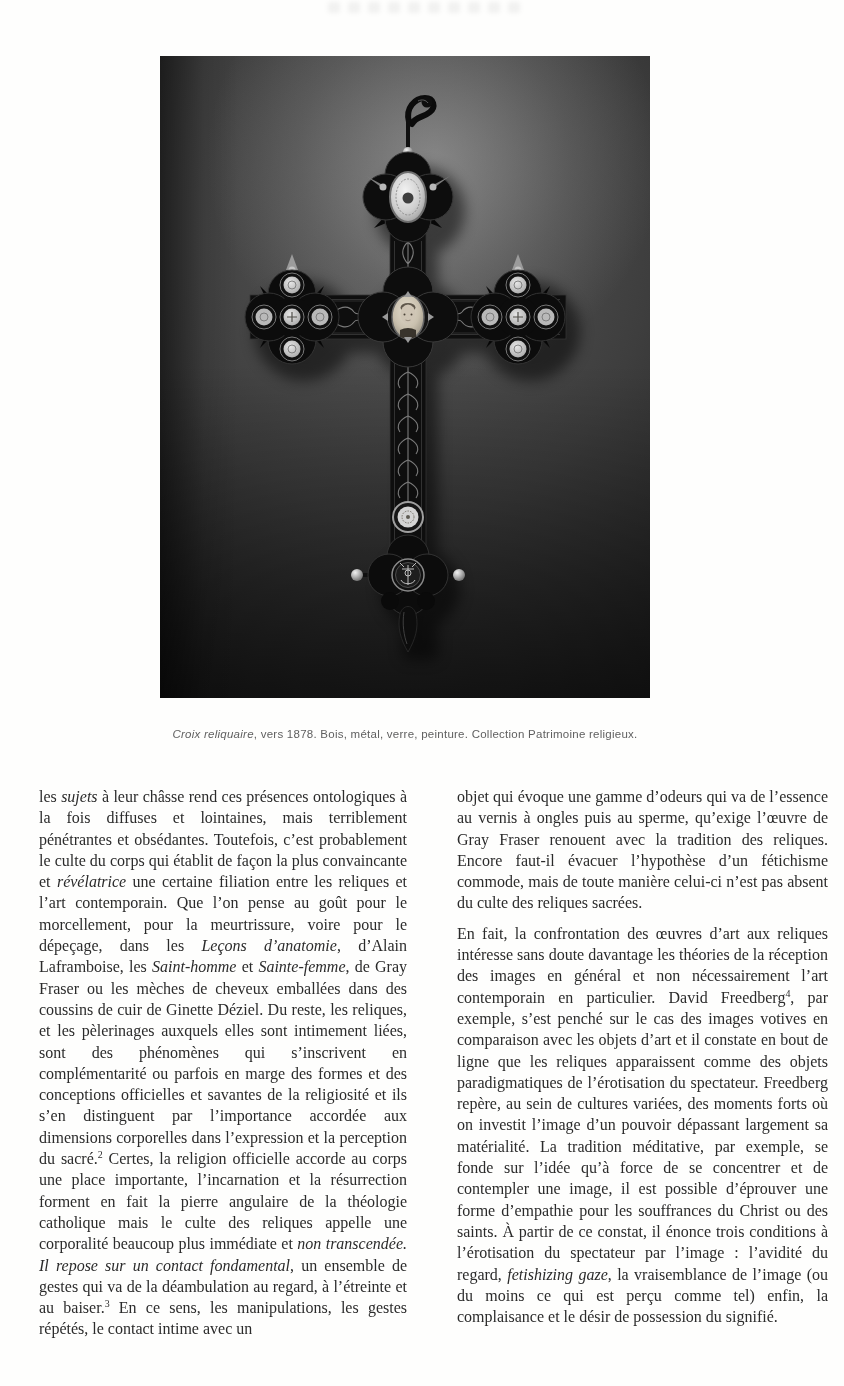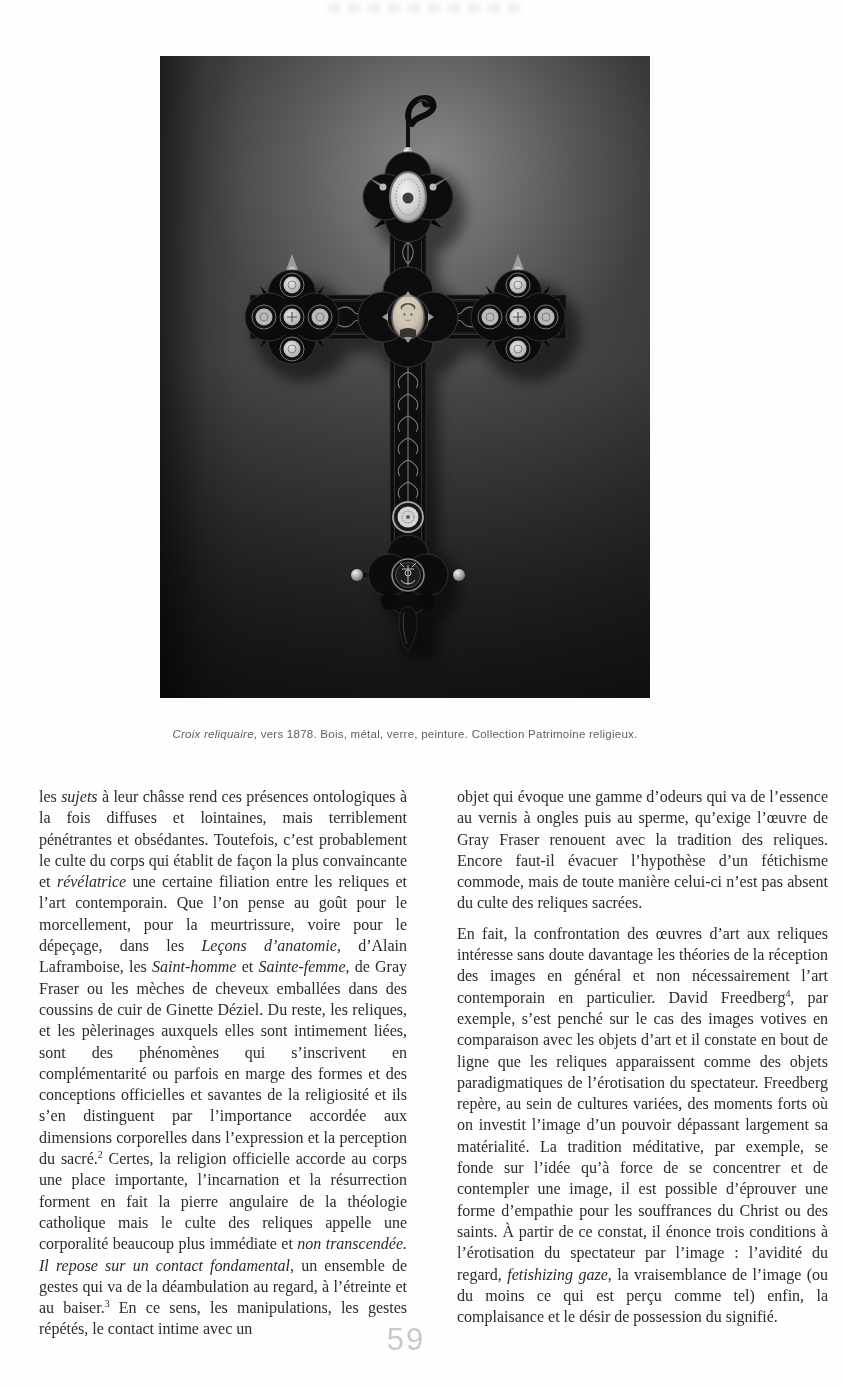--- a/index.html
+++ b/index.html
@@ -298,15 +298,14 @@
 
   <div class="col col-left">
     <p><span>les </span><i>sujets</i><span> à leur châsse rend ces présences ontologiques à la fois diffuses et lointaines, mais terriblement pénétrantes et obsédantes. Toutefois, c’est probablement le culte du corps qui établit de façon la plus convaincante et </span><i>révélatrice</i><span> une certaine filiation entre les reliques et l’art contemporain. Que l’on pense au goût pour le morcellement, pour la meurtrissure, voire pour le dépeçage, dans les </span><i>Leçons d’anatomie</i><span>, d’Alain Laframboise, les </span><i>Saint-homme</i><span> et </span><i>Sainte-femme</i><span>, de Gray Fraser ou les mèches de cheveux emballées dans des coussins de cuir de Ginette Déziel. Du reste, les reliques, et les pèlerinages auxquels elles sont intimement liées, sont des phénomènes qui s’inscrivent en complémentarité ou parfois en marge des formes et des conceptions officielles et savantes de la religiosité et ils s’en distinguent par l’importance accordée aux dimensions corporelles dans l’expression et la perception du sacré.</span><sup>2</sup><span> Certes, la religion officielle accorde au corps une place importante, l’incarnation et la résurrection forment en fait la pierre angulaire de la théologie catholique mais le culte des reliques appelle une corporalité beaucoup plus immédiate et </span><i>non transcendée. Il repose sur un contact fondamental</i><span>, un ensemble de gestes qui va de la déambulation au regard, à l’étreinte et au baiser.</span><sup>3</sup><span> En ce sens, les manipulations, les gestes répétés, le contact intime avec un</span></p>
   </div>
 
   <div class="col col-right">
     <p><span>objet qui évoque une gamme d’odeurs qui va de l’essence au vernis à ongles puis au sperme, qu’exige l’œuvre de Gray Fraser renouent avec la tradition des reliques. Encore faut-il évacuer l’hypothèse d’un fétichisme commode, mais de toute manière celui-ci n’est pas absent du culte des reliques sacrées.</span></p>
     <p><span>En fait, la confrontation des œuvres d’art aux reliques intéresse sans doute davantage les théories de la réception des images en général et non nécessairement l’art contemporain en particulier. David Freedberg</span><sup>4</sup><span>, par exemple, s’est penché sur le cas des images votives en comparaison avec les objets d’art et il constate en bout de ligne que les reliques apparaissent comme des objets paradigmatiques de l’érotisation du spectateur. Freedberg repère, au sein de cultures variées, des moments forts où on investit l’image d’un pouvoir dépassant largement sa matérialité. La tradition méditative, par exemple, se fonde sur l’idée qu’à force de se concentrer et de contempler une image, il est possible d’éprouver une forme d’empathie pour les souffrances du Christ ou des saints. À partir de ce constat, il énonce trois conditions à l’érotisation du spectateur par l’image : l’avidité du regard, </span><i>fetishizing gaze</i><span>, la vraisemblance de l’image (ou du moins ce qui est perçu comme tel) enfin, la complaisance et le désir de possession du signifié.</span></p>
   </div>
 
-  <div class="pageno">59</div>
 
 </div>
 
 </body></html>

